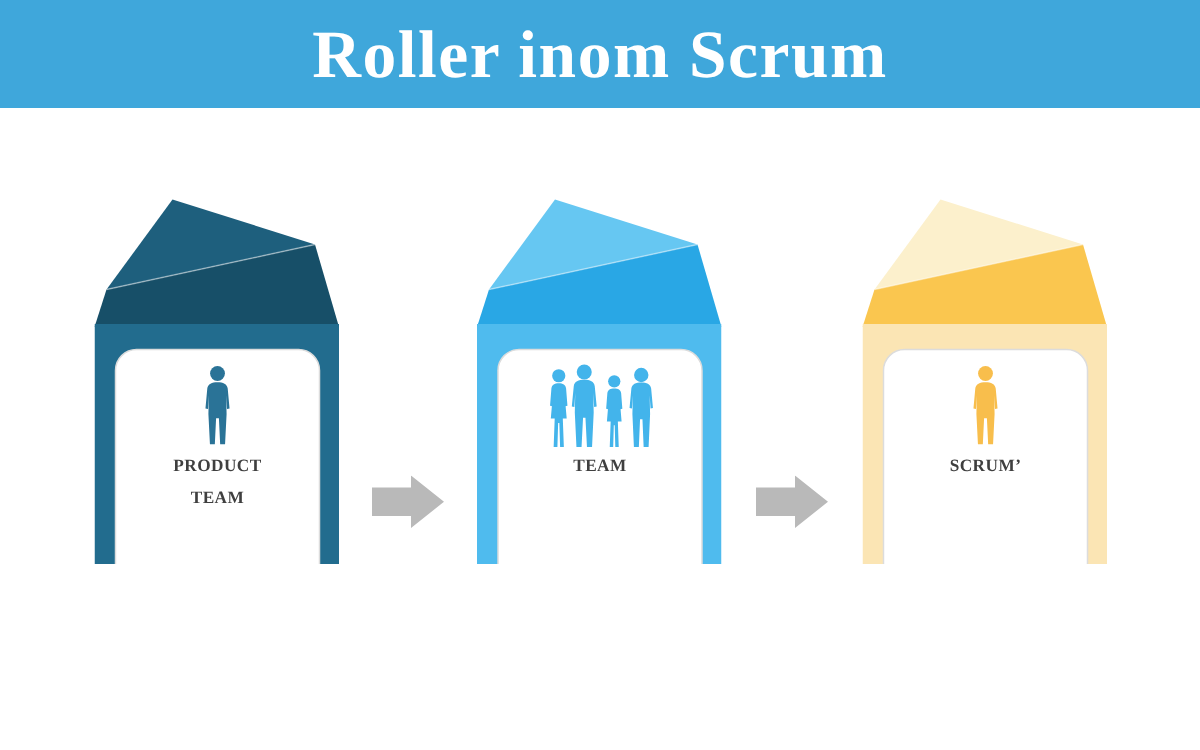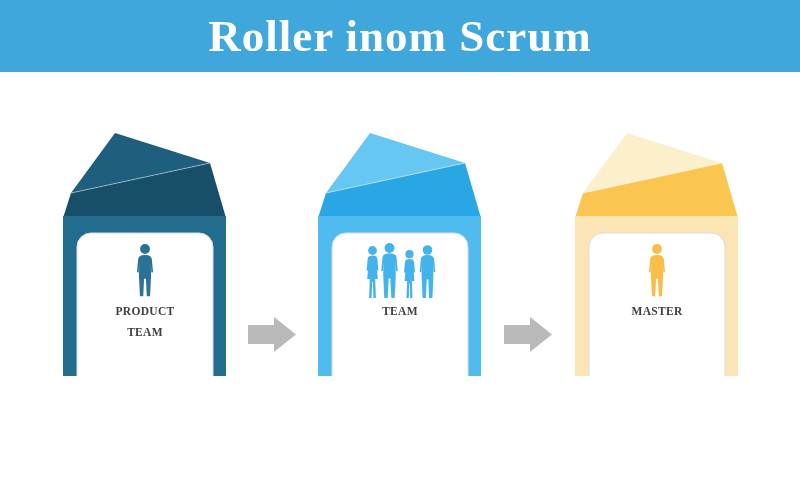--- a/index.html
+++ b/index.html
@@ -112,21 +112,21 @@
       <rect x="0" y="86" width="163" height="226" fill="#FBE5B4"></rect>
       <rect x="14" y="103" width="136" height="194" rx="14" stroke="#DCDCDC" stroke-width="1" fill="#FFFFFF"></rect>
     </svg>
     <svg class="icon-single" viewBox="0 0 30 58">
       <g fill="#F8BE4C">
         <circle cx="15" cy="6.5" r="5.3"></circle>
         <path d="M15 12.8 C19 12.8 21.9 14.1 22.3 17.3 L23.6 31.5 L21.8 31.8 L21.2 22 L21.5 35.5 L20.4 57 L16.9 57 L16 38.5 L14 38.5 L13.1 57 L9.6 57 L8.5 35.5 L8.8 22 L8.2 31.8 L6.4 31.5 L7.7 17.3 C8.1 14.1 11 12.8 15 12.8 Z"></path>
       </g>
     </svg>
     <div class="card-label">
-      <div>MASTER</div>
+      <div>SCRUM’</div>
     </div>
   </div>
 
   <div class="logo">
     <svg width="45" height="33" viewBox="0 0 45 33">
       <polygon points="2,19 13,15 13,32 2,32" fill="#85C9EF"></polygon>
       <polygon points="16,13 27,9 27,32 16,32" fill="#4FACE4"></polygon>
       <polygon points="30,7 41,3 41,32 30,32" fill="#3E9BD9"></polygon>
     </svg>
     <span class="logo-text">Projektledning</span>

